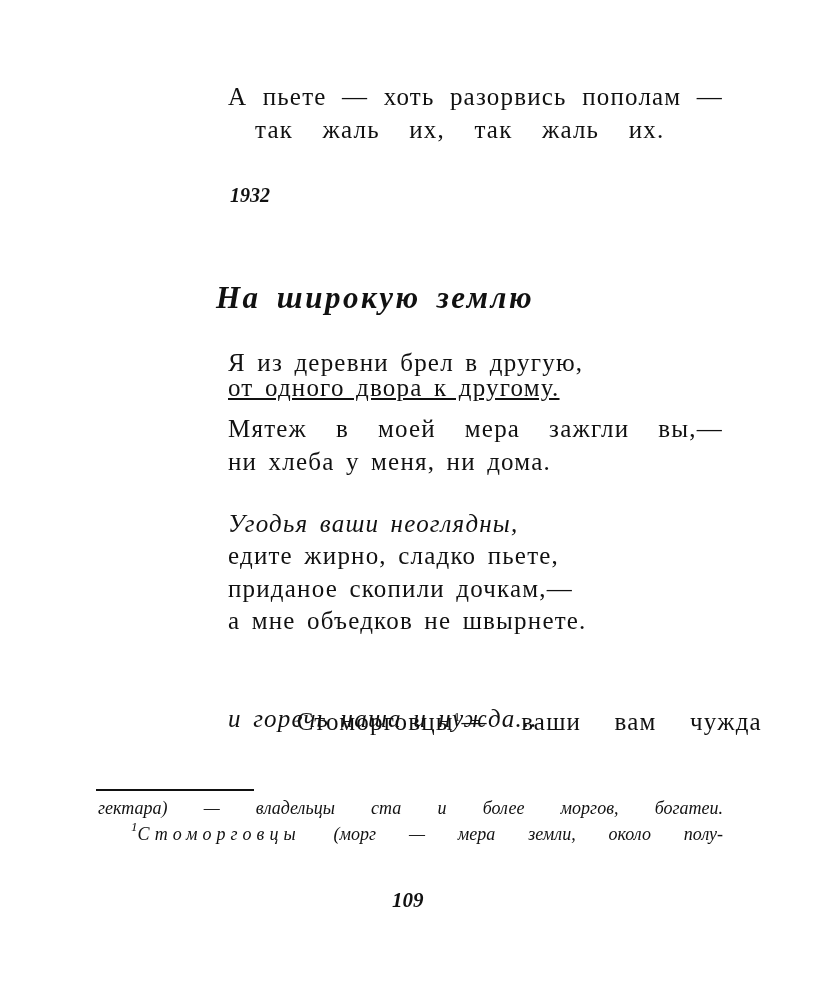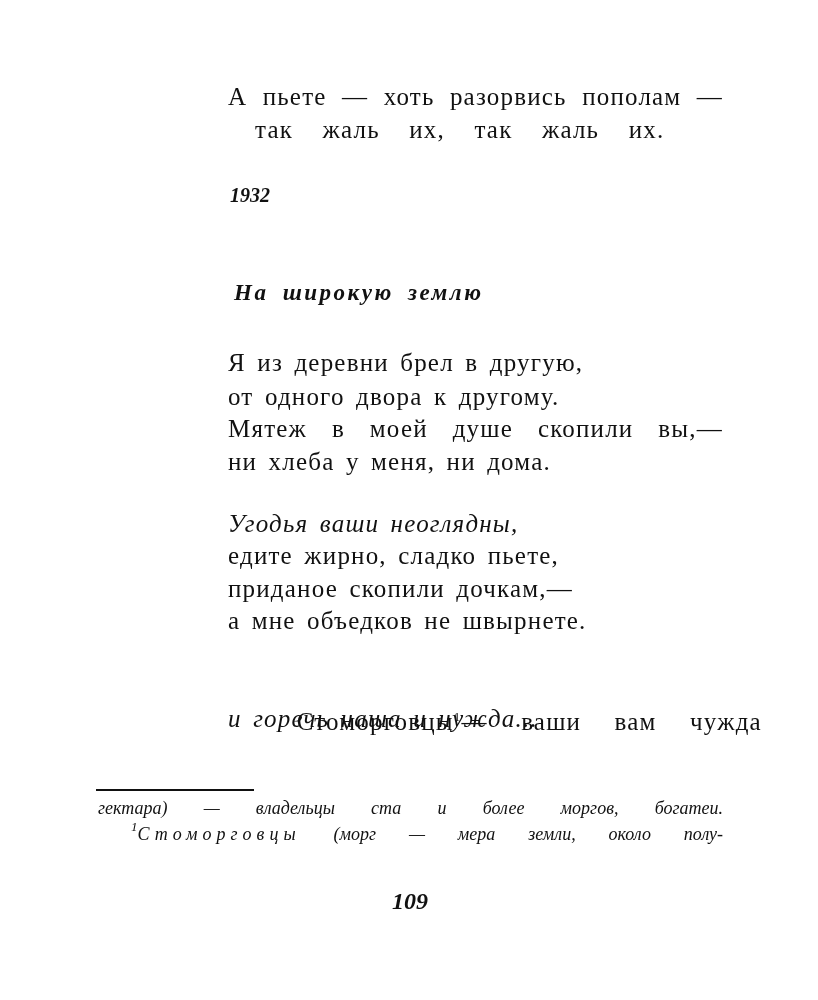--- a/index.html
+++ b/index.html
@@ -12,56 +12,56 @@
     position: absolute; left: 228px;
     font-size: 25px; line-height: 30px; white-space: pre;
     letter-spacing: 1.2px; word-spacing: 4px;
   }
   .just { text-align: justify; text-align-last: justify; width: 495px; }
   .year {
     position: absolute; left: 230px; top: 176px;
     font-style: italic; font-weight: bold; font-size: 20px; margin-top: 8px;
   }
   .title {
-    position: absolute; left: 234px; top: 280px;
-    font-style: italic; font-weight: bold; font-size: 23px;
+    position: absolute; left: 216px; top: 280px;
+    font-style: italic; font-weight: bold; font-size: 31px;
     letter-spacing: 2.5px; word-spacing: 6px;
   }
   .rule {
     position: absolute; left: 96px; top: 789px; width: 158px; height: 0;
     border-top: 2px solid #111;
   }
   .fn {
     position: absolute; font-size: 18px; line-height: 24px; white-space: pre; font-style: italic;
   }
   .fn1 { left: 131px; top: 815px; width: 592px; text-align: justify; text-align-last: justify; }
   .fn2 { left: 98px; top: 796px; width: 625px; text-align: justify; text-align-last: justify; }
   .spaced { letter-spacing: 5px; }
   sup { font-size: 13px; vertical-align: 9px; }
   .page {
     position: absolute; left: 392px; top: 888px;
-    font-style: italic; font-weight: bold; font-size: 24px;
+    font-style: italic; font-weight: bold; font-size: 21px;
   }
 </style>
 </head>
 <body>
 
 <div>
 
   <div class="line just" style="top:82px;">А пьете — хоть разорвись пополам —</div>
   <div class="line" style="top:115px; word-spacing:22px;margin-left:27px;">так жаль их, так жаль их.</div>
 
   <div class="year">1932</div>
 
   <div class="title">На широкую землю</div>
 
   <div>
     <div class="line" style="top:348px;">Я из деревни брел в другую,</div>
-    <div class="line" style="top:382px;">от одного двора к другому.</div>
-    <div class="line just" style="top:414px;">Мятеж в моей душе скопили вы,—</div>
+    <div class="line" style="top:373px;text-decoration:underline;">от одного двора к другому.</div>
+    <div class="line just" style="top:414px;">Мятеж в моей мера зажгли вы,—</div>
     <div class="line" style="top:447px;">ни хлеба у меня, ни дома.</div>
   </div>
 
   <div>
     <div class="line" style="top:509px;font-style:italic;">Угодья ваши неоглядны,</div>
     <div class="line" style="top:541px;text-align:right;">едите жирно, сладко пьете,</div>
     <div class="line" style="top:574px;">приданое скопили дочкам,—</div>
     <div class="line" style="top:606px;">а мне объедков не швырнете.</div>
   </div>
 

